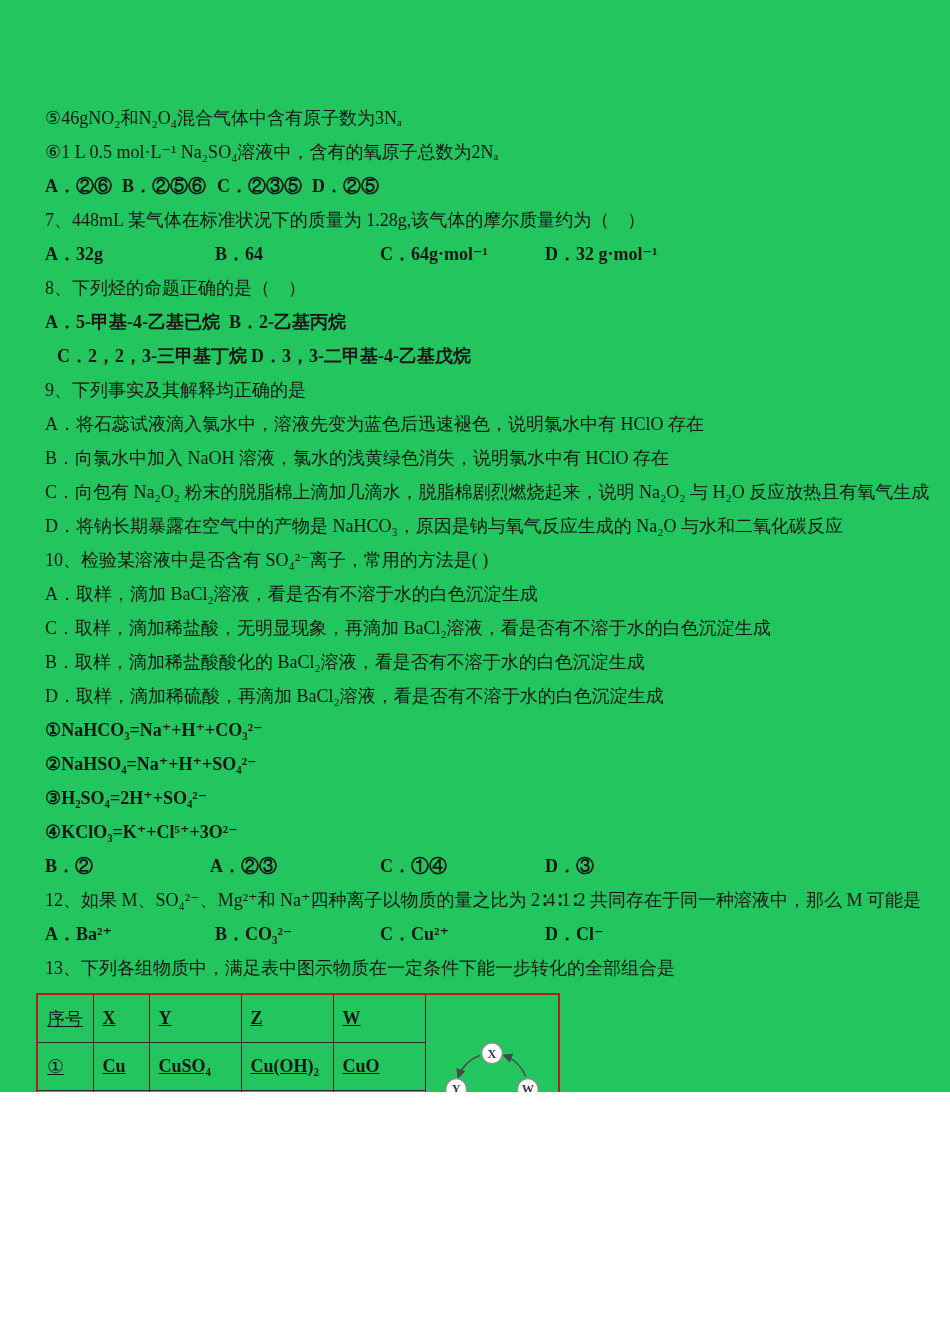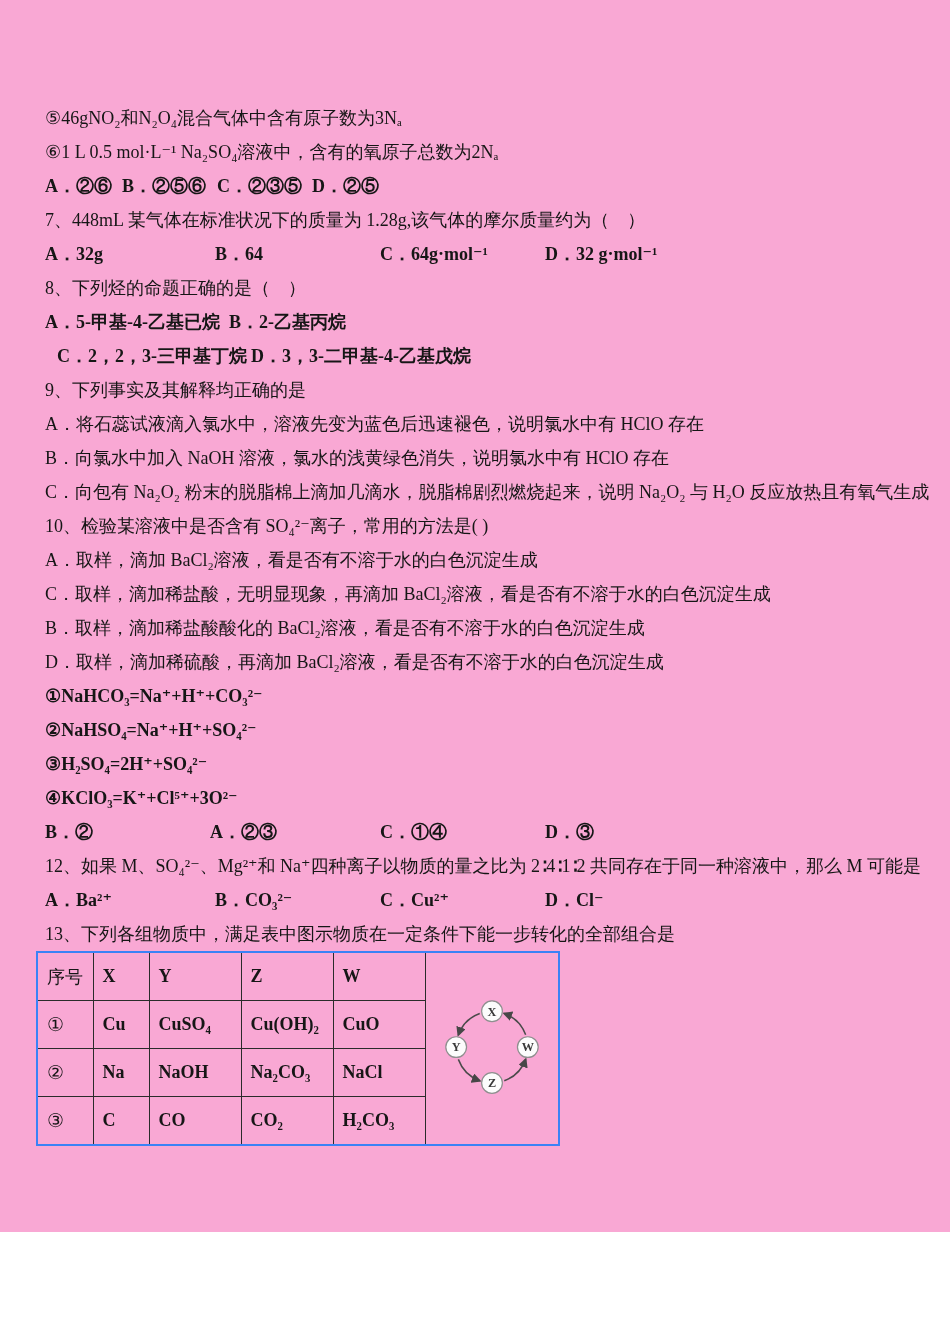--- a/index.html
+++ b/index.html
@@ -1,39 +1,40 @@
 <!DOCTYPE html>
 <html><head>
 <meta charset="utf-8">
 <style>
   html,body { margin:0; padding:0; background:#ffffff; }
   .page {
     position:relative;
-    width:950px; height:1232px;
-    background:#f9a8d4;
+    width:950px; height:1092px;
+    background:#22c55e;
     color:#161616;
     font-family:"Liberation Serif","DejaVu Serif",serif;
     overflow:hidden;
   }
   .content { padding:101px 28px 0 45px; }
   .line {
     margin:0; height:34px; line-height:34px;
     font-size:18px; white-space:nowrap;
   }
   .bold { font-weight:700; }
   .optrow { display:flex; }
   .c1 { width:170px; } .c2 { width:165px; } .c3 { width:165px; }
   .n1 { width:77px; }  .n2 { width:95px; }  .n3 { width:95px; }
   .t1 { width:184px; } .u1 { width:194px;margin-left:12px; }
 
   table.qtable {
     border-collapse:collapse;
-    margin-left:-9px; margin-top:0;
+    margin-left:-9px; margin-top:8px;
     table-layout:fixed;
-    border:2px solid #3b82f6;
+    border:2px solid #b91c1c;
+    text-decoration:underline;
   }
   table.qtable th, table.qtable td {
     border:1px solid #2b2b2b;
     height:47px;
     padding:0 0 0 9px;
     font-size:18px;
     text-align:left;
     vertical-align:middle;
     overflow:hidden;
   }
@@ -84,20 +85,21 @@
     </p>
     <p class="line optrow bold">
       <span class="opt u1">C．2，2，3-三甲基丁烷</span>
       <span class="opt">D．3，3-二甲基-4-乙基戊烷</span>
     </p>
 
     <p class="line">9、下列事实及其解释均正确的是</p>
     <p class="line">A．将石蕊试液滴入氯水中，溶液先变为蓝色后迅速褪色，说明氯水中有 HClO 存在</p>
     <p class="line">B．向氯水中加入 NaOH 溶液，氯水的浅黄绿色消失，说明氯水中有 HClO 存在</p>
     <p class="line">C．向包有 Na₂O₂ 粉末的脱脂棉上滴加几滴水，脱脂棉剧烈燃烧起来，说明 Na₂O₂ 与 H₂O 反应放热且有氧气生成</p>
+    <p class="line">D．将钠长期暴露在空气中的产物是 NaHCO₃，原因是钠与氧气反应生成的 Na₂O 与水和二氧化碳反应</p>
 
     <p class="line">10、检验某溶液中是否含有 SO₄²⁻离子，常用的方法是( )</p>
     <p class="line">A．取样，滴加 BaCl₂溶液，看是否有不溶于水的白色沉淀生成</p>
     <p class="line">C．取样，滴加稀盐酸，无明显现象，再滴加 BaCl₂溶液，看是否有不溶于水的白色沉淀生成</p>
     <p class="line">B．取样，滴加稀盐酸酸化的 BaCl₂溶液，看是否有不溶于水的白色沉淀生成</p>
     <p class="line">D．取样，滴加稀硫酸，再滴加 BaCl₂溶液，看是否有不溶于水的白色沉淀生成</p>
 
     <p class="line bold">①NaHCO₃=Na⁺+H⁺+CO₃²⁻</p>
     <p class="line bold">②NaHSO₄=Na⁺+H⁺+SO₄²⁻</p>
     <p class="line bold">③H₂SO₄=2H⁺+SO₄²⁻</p>

